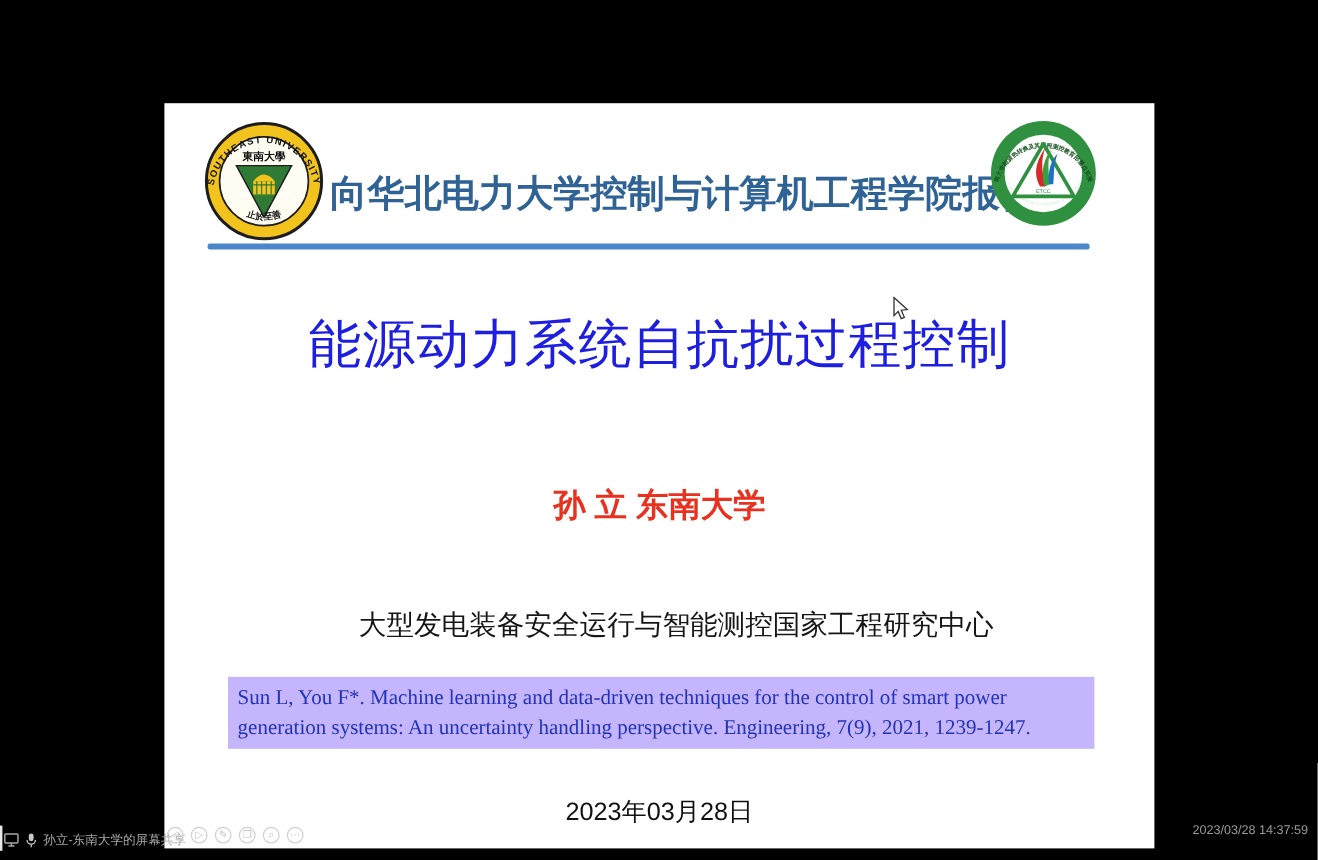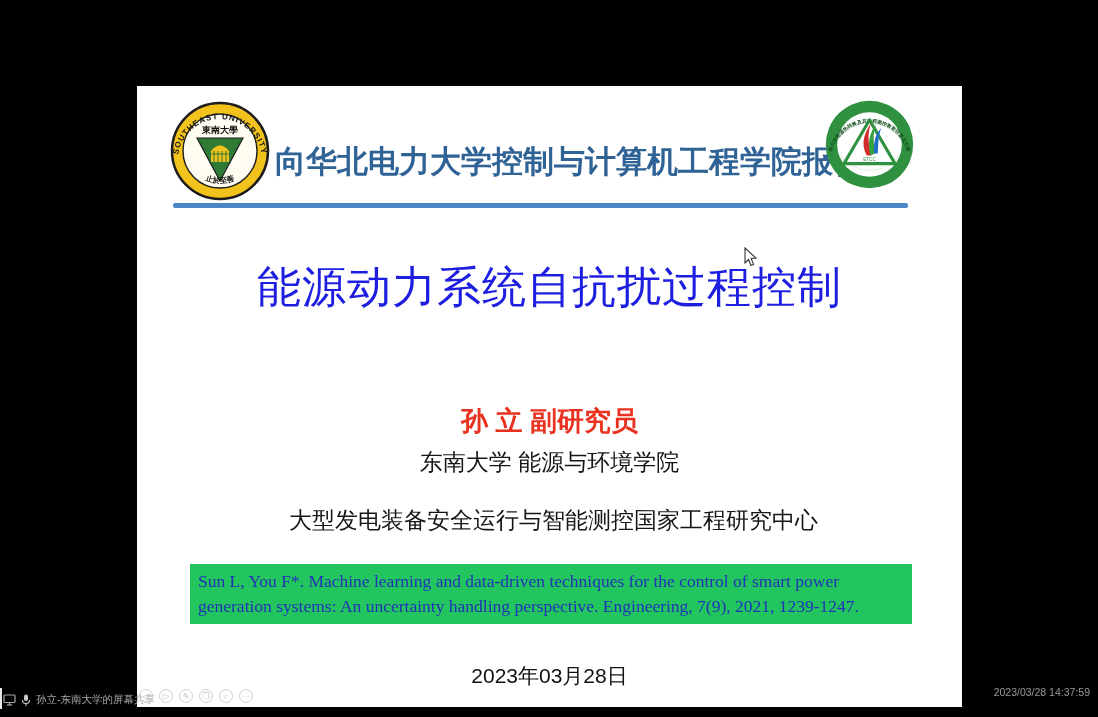--- a/index.html
+++ b/index.html
@@ -39,27 +39,27 @@
     position: absolute; left: 0; top: 317px; width: 100%;
     text-align: center;
     font-size: 27px; font-weight: bold; color: #E8321F;
     white-space: nowrap;
   }
   .affil-1 {
     position: absolute; left: 0; top: 361px; width: 100%;
     text-align: center; font-size: 23px; color: #161616; white-space: nowrap;
   }
   .affil-2 {
-    position: absolute; left: 4px; top: 419px; width: 100%;
+    position: absolute; left: 14px; top: 419px; width: 100%;
     text-align: center; font-size: 23px; color: #161616; white-space: nowrap;
   }
   .citation {
     position: absolute; left: 53px; top: 478px; width: 706px;
     padding: 5px 8px;
-    background: #22c55e;
+    background: #c4b5fd;
     font-family: "Liberation Serif", serif;
     font-size: 17.5px; line-height: 1.42; color: #2233B8;
   }
   .date {
     position: absolute; left: 0; top: 556px; width: 100%;
     text-align: center; font-size: 21px; color: #111; white-space: nowrap; margin-top: 20px;
   }
 
   
   .share-pill {
@@ -134,23 +134,22 @@
     <path d="M47,62 C40,49 44,38 52,26 C47,38 49,50 52,62 Z" fill="#D42A2A"></path>
     <path d="M51,62 C47,47 51,36 57,28 C53,39 55,50 56,60 Z" fill="#37A13E"></path>
     <path d="M55,60 C54,47 57,38 63,32 C59,42 60,51 59,60 Z" fill="#1F6FC8"></path>
     <text x="50" y="68" text-anchor="middle" font-size="5" fill="#2F9140">ETCC</text>
   </svg>
 
   <div class="divider"></div>
 
   <div class="main-title">能源动力系统自抗扰过程控制</div>
 
-  <div class="presenter">孙 立 副研究员</div>
+  <div class="presenter">孙 立 东南大学</div>
 
-  <div class="affil-1">东南大学 能源与环境学院</div>
 
   <div class="affil-2">大型发电装备安全运行与智能测控国家工程研究中心</div>
 
   <div class="citation">Sun L, You F*. Machine learning and data-driven techniques for the control of smart power generation systems: An uncertainty handling perspective. Engineering, 7(9), 2021, 1239-1247.</div>
 
   <div class="date">2023年03月28日</div>
 </div>
 
 <div class="edge-sliver"></div>
 

